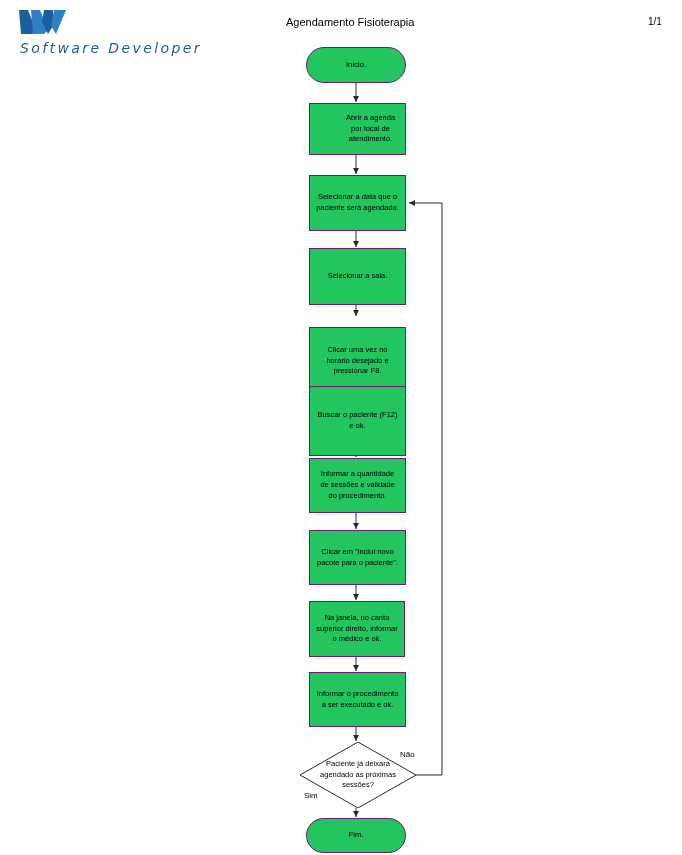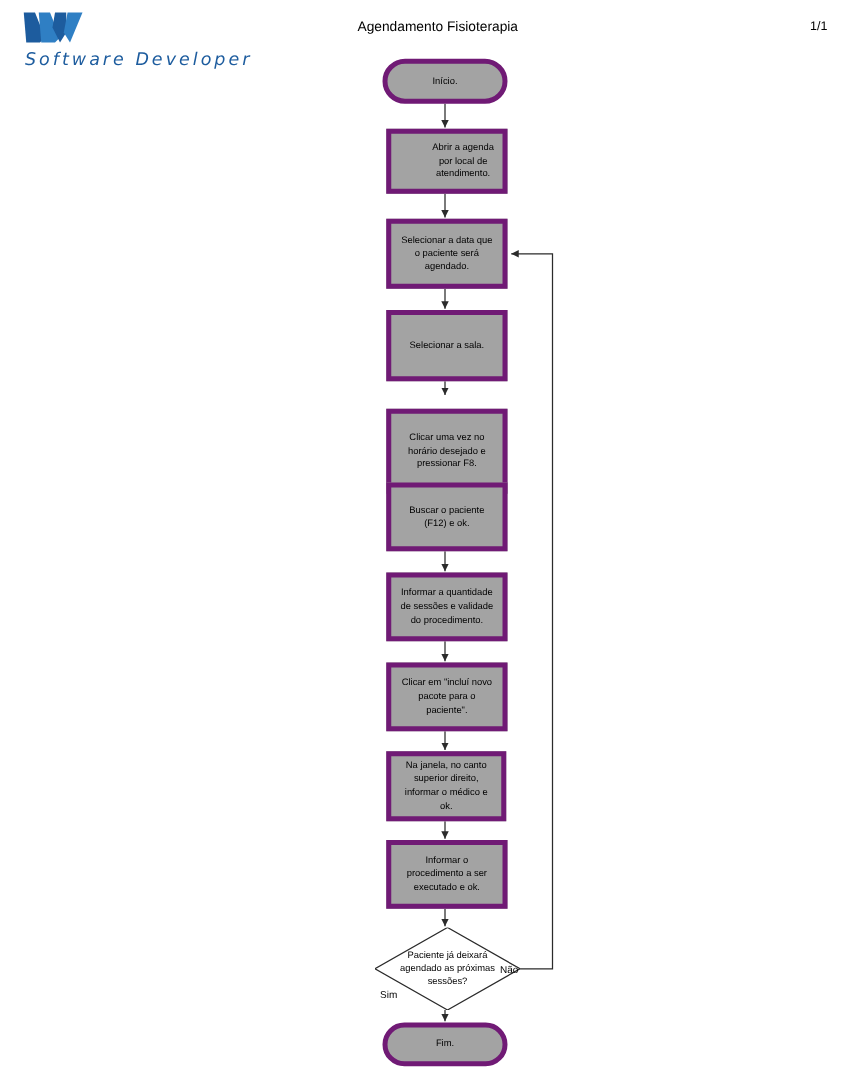--- a/index.html
+++ b/index.html
@@ -74,22 +74,22 @@
     position: absolute;
     left: 0;
     top: 0;
     width: 682px;
     height: 855px;
   }
 
   .node {
     position: absolute;
     box-sizing: border-box;
-    border: 4px solid #701a75;
-    background: #a3a3a3;
+    border: 1px solid #701a75;
+    background: #22c55e;
     display: flex;
     align-items: center;
     justify-content: center;
     text-align: center;
     font-size: 7.5px;
     line-height: 1.45;
     padding: 2px 6px;
     color: #000;
   }
   .node.terminator {
@@ -170,21 +170,21 @@
     </div>
     <div class="node process" style="left: 309px; top: 175px; width: 97px; height: 56px;">
       <div>Selecionar a data que o paciente será agendado.</div>
     </div>
     <div class="node process" style="left: 309px; top: 248px; width: 97px; height: 57px;">
       <div>Selecionar a sala.</div>
     </div>
     <div class="node process" style="left: 309px; top: 327px; width: 97px; height: 68px;">
       <div>Clicar uma vez no horário desejado e pressionar F8.</div>
     </div>
-    <div class="node process" style="left: 309px; top: 386px; width: 97px; height: 55px; text-align: center;">
+    <div class="node process" style="left: 309px; top: 386px; width: 97px; height: 70px; text-align: center;">
       <div>Buscar o paciente (F12) e ok.</div>
     </div>
     <div class="node process" style="left: 309px; top: 458px; width: 97px; height: 55px;">
       <div>Informar a quantidade de sessões e validade do procedimento.</div>
     </div>
     <div class="node process" style="left: 309px; top: 530px; width: 97px; height: 55px;">
       <div>Clicar em "incluí novo pacote para o paciente".</div>
     </div>
     <div class="node process" style="left: 309px; top: 601px; width: 96px; height: 56px;">
       <div>Na janela, no canto superior direito, informar o médico e ok.</div>
@@ -194,15 +194,15 @@
     </div>
     <div class="node decision" style="left: 300px; top: 742px; width: 116px; height: 66px;">
       <svg class="decision-shape" viewBox="0 0 116 66" preserveAspectRatio="none">
         <polygon points="58,0 116,33 58,66 0,33" fill="#ffffff" stroke="#2b2b2b" stroke-width="1"></polygon>
       </svg>
       <div class="decision-label">Paciente já deixará agendado as próximas sessões?</div>
     </div>
     <div class="node terminator" style="left: 306px; top: 818px; width: 100px; height: 35px;">
       <div>Fim.</div>
     </div>
-    <div class="edge-label" style="left: 400px; top: 750px; margin-top: 21px;">Não</div>
+    <div class="edge-label" style="left: 400px; top: 750px;">Não</div>
     <div class="edge-label" style="left: 304px; top: 791px;">Sim</div>
   </div>
 
 </body></html>

